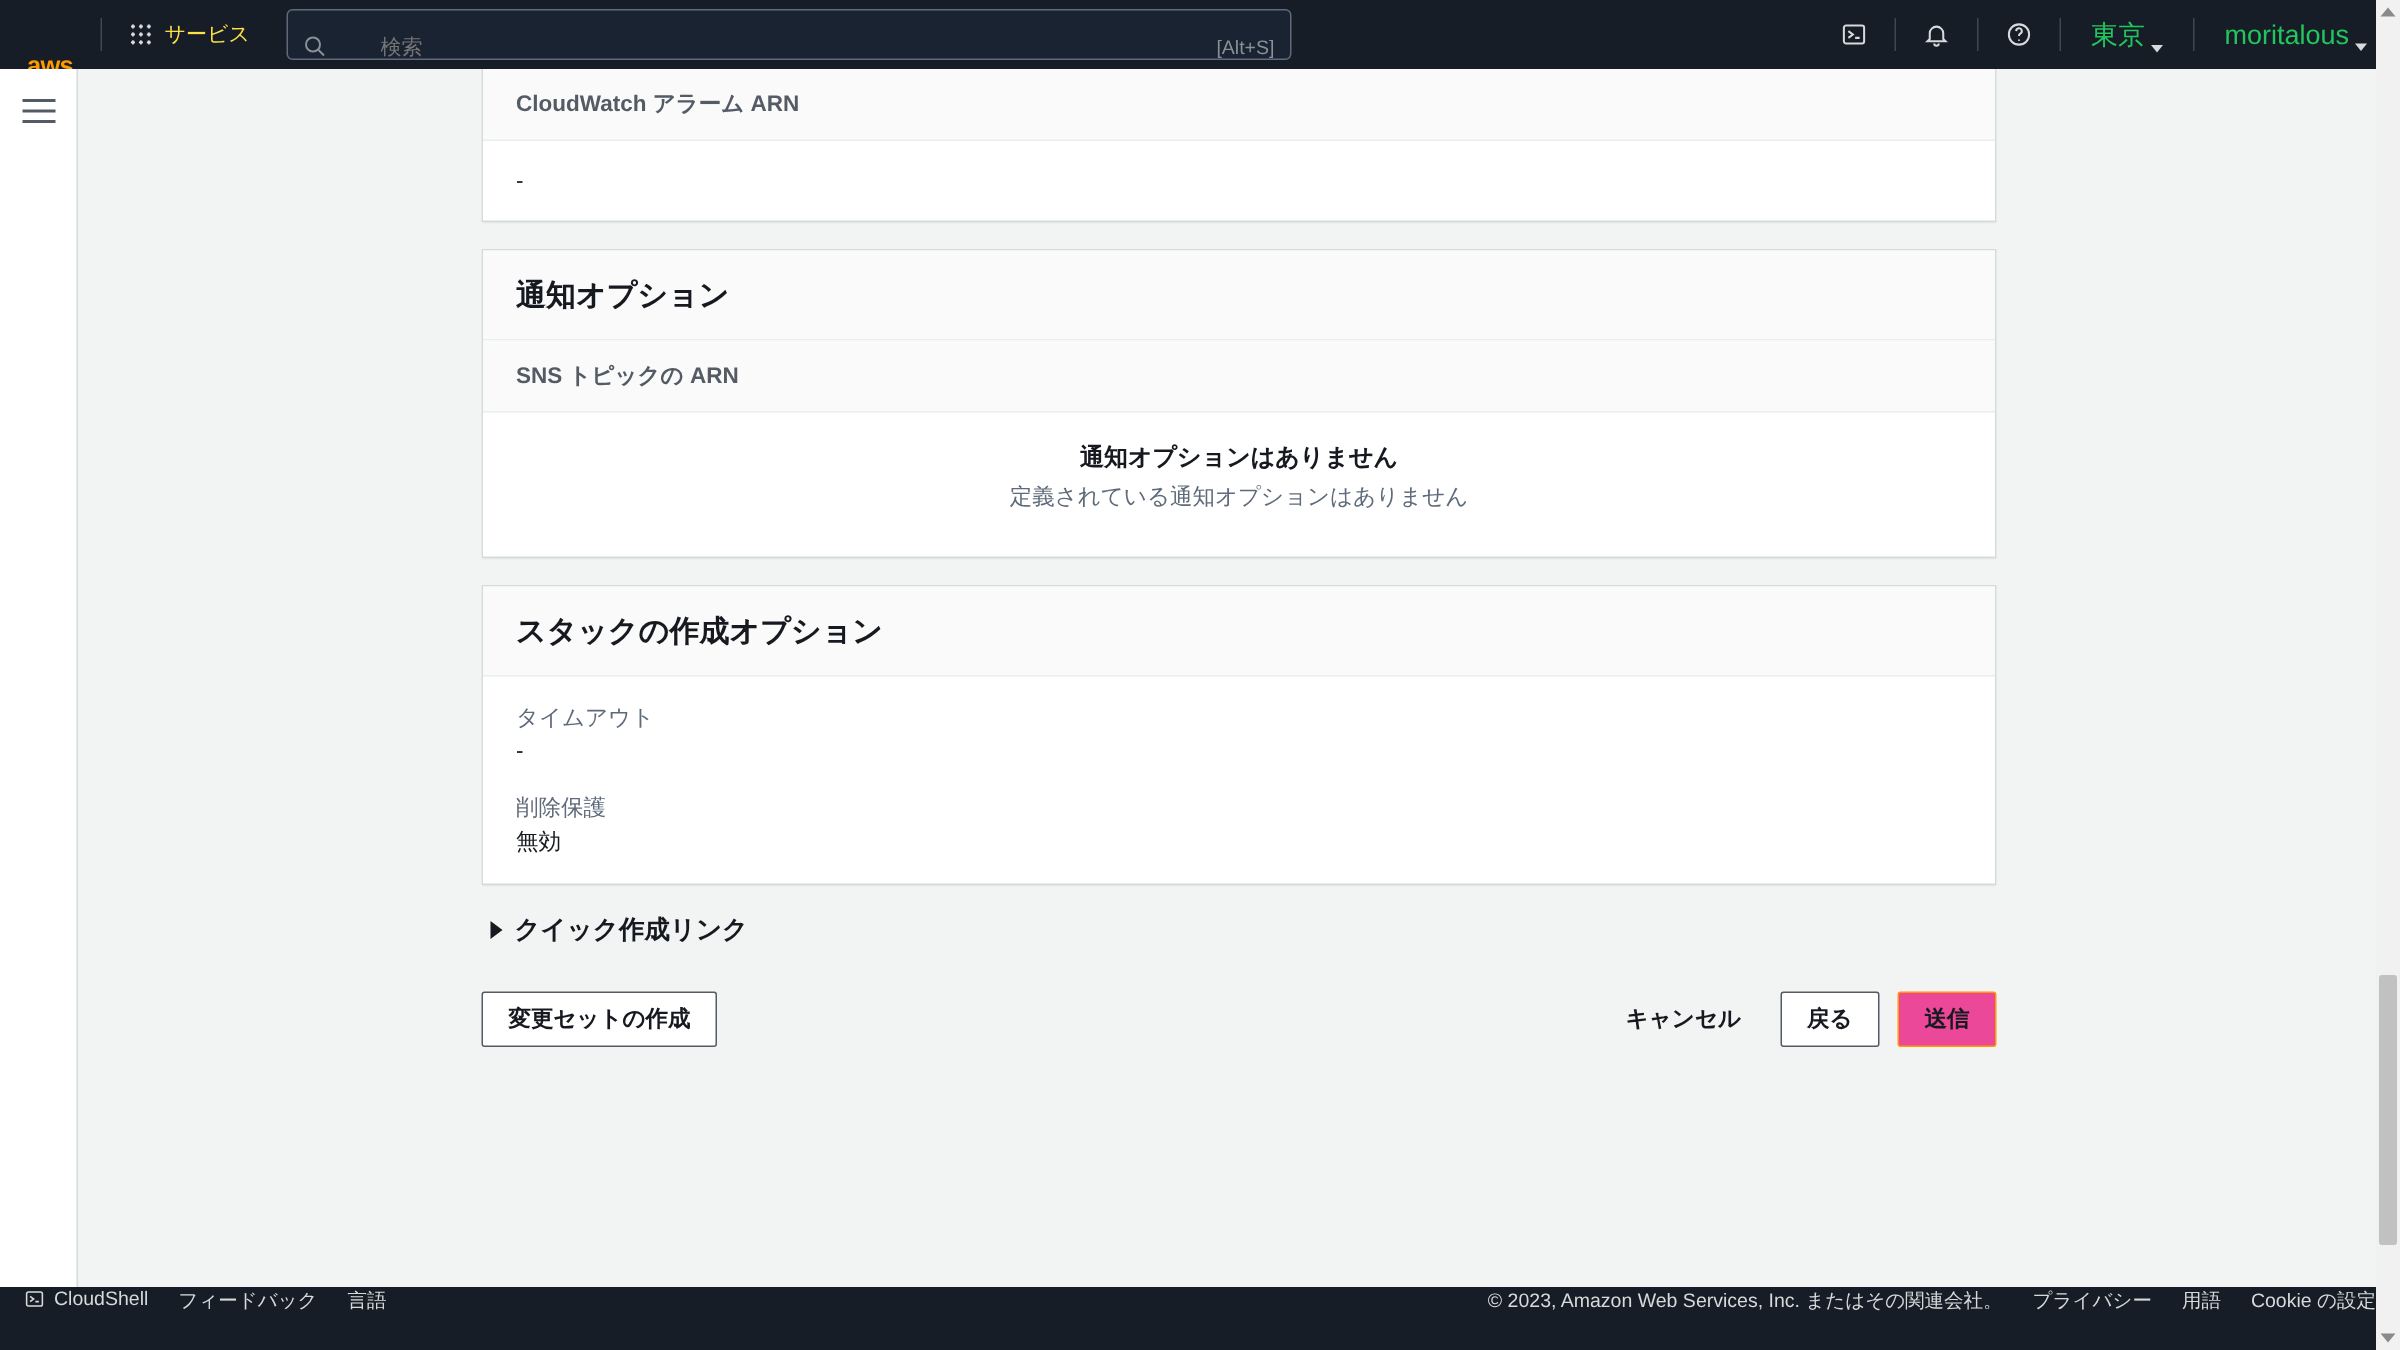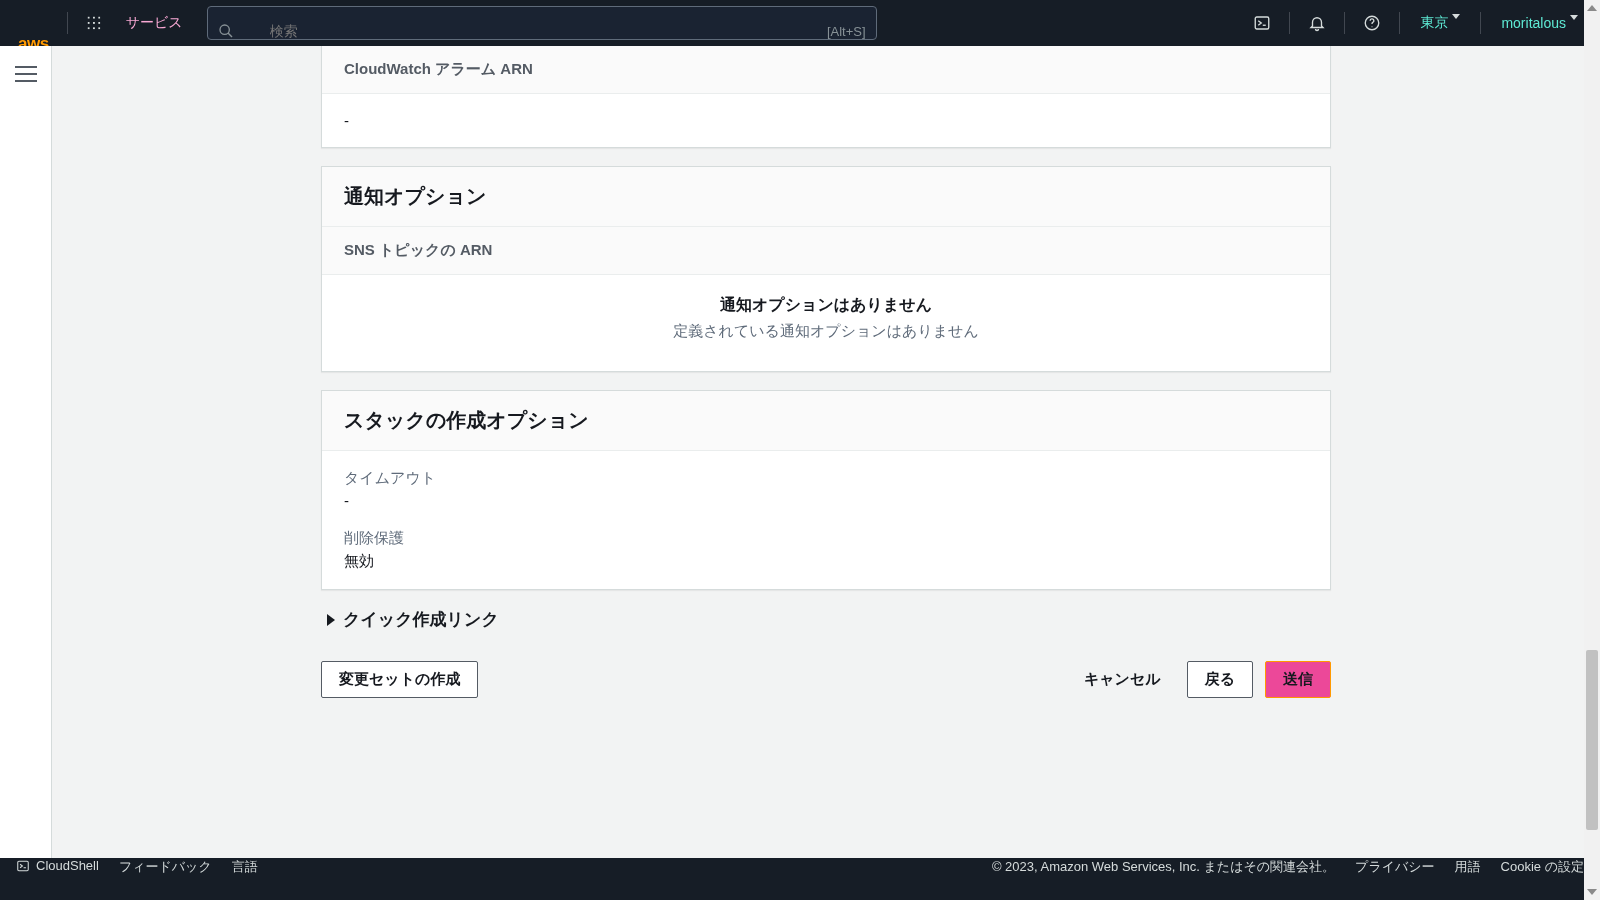--- a/index.html
+++ b/index.html
@@ -31,22 +31,22 @@
     letter-spacing: -0.5px;
     padding-right: 8px;
     cursor:pointer;
     margin-top:48px;
   }
   .aws-logo .swoosh { display:block; height:6px; }
   .vdiv { width:1px; height:22px; background:#414750; }
   .services {
     display: flex;
     align-items: center;
-    gap: 24px;
-    color: #f9a8d4;
+    gap: 8px;
+    color: #fde047;
     font-size: 14px;
     padding: 0 8px;
     cursor:pointer;
   }
   .grid-icon { width:16px; height:16px; display:inline-block; position:relative; }
   .grid-icon::before { content:""; position:absolute; inset:0;
     background:
       radial-gradient(circle,#d5dbdb 1.3px,transparent 1.3px) 0 0/5.3px 5.3px;
   }
   .searchwrap {
@@ -69,21 +69,21 @@
     color:#d5dbdb; font-size:14px; margin-left:8px;
   }
   .searchhint { font-size:13px; color:#879196; }
   .topnav .spacer { flex:1; }
   .navicon {
     width:34px; height:34px; display:flex; align-items:center; justify-content:center;
     cursor:pointer; color:#d5dbdb;
   }
   .navicon svg { width:18px; height:18px; fill:none; stroke:currentColor; stroke-width:1.8; }
   .navtext {
-    color:#5eead4; font-size:14px; padding:0 10px; display:flex; align-items:flex-start; gap:4px;
+    color:#22c55e; font-size:18px; padding:0 10px; display:flex; align-items:flex-end; gap:4px;
     cursor:pointer;
   }
   .caret-down { width:0; height:0; border-left:4px solid transparent;
     border-right:4px solid transparent; border-top:5px solid #d5dbdb; display:inline-block; }
 
   
   .leftcol {
     position:absolute; left:0; top:46px; bottom:30px;
     width:52px; background:#fff; border-right:1px solid #d5dbdb;
     display:flex; justify-content:center;

